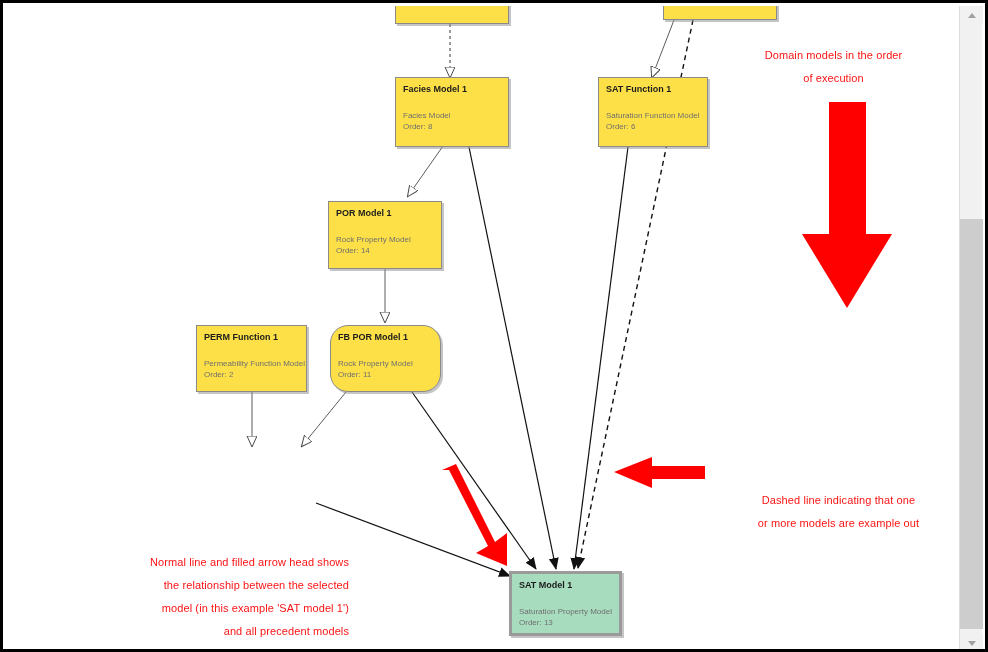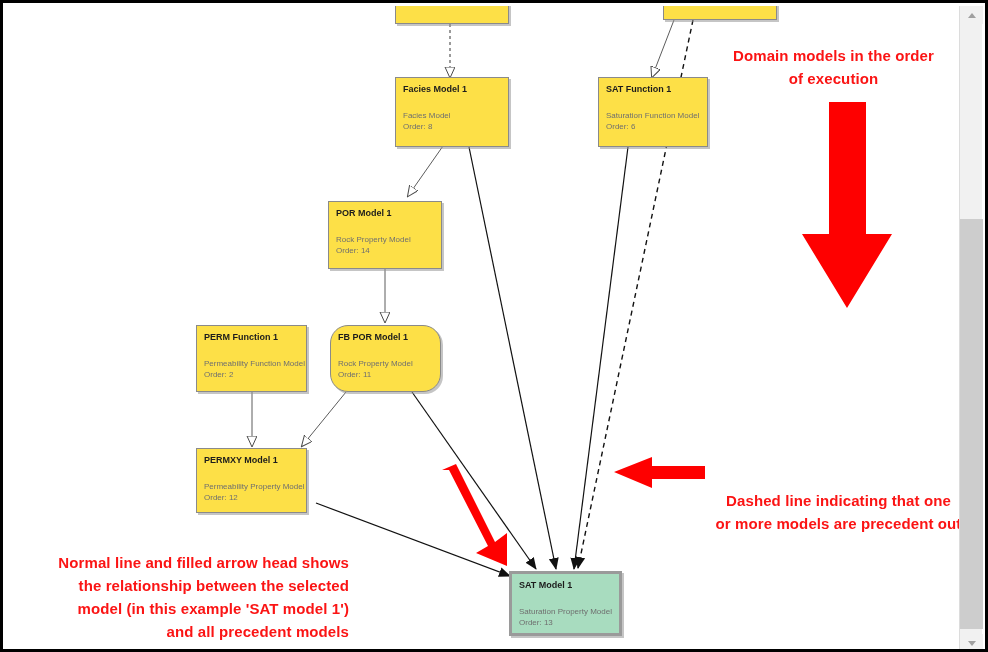--- a/index.html
+++ b/index.html
@@ -72,26 +72,25 @@
     padding-top: 0;
   }
   .node.clipped .node-title {
     font-size: 9px;
     overflow: hidden;
   }
   
   .annotation {
     position: absolute;
     color: #fb1414;
-    font-size: 15px;
+    font-size: 11px;
     line-height: 23px;
     text-align: center;
     white-space: pre-line;
     letter-spacing: 0.1px;
-    font-weight: bold;
   }
   
   #scrollbar {
     position: absolute;
     right: 3px;
     top: 3px;
     width: 23px;
     height: 646px;
     background: #f1f1f1;
     border-left: 1px solid #dcdcdc;
@@ -206,37 +205,32 @@
       <div class="node-sub">Permeability Function Model</div>
       <div class="node-order">Order: 2</div>
     </div>
 
     <div class="node" style="left:324px; top:319px; width:111px; height:67px;border-radius:18px;">
       <div class="node-title">FB POR Model 1</div>
       <div class="node-sub">Rock Property Model</div>
       <div class="node-order">Order: 11</div>
     </div>
 
-    <div class="node" style="left:190px; top:442px; width:111px; height:65px;">
-      <div class="node-title">PERMXY Model 1</div>
-      <div class="node-sub">Permeability Property Model</div>
-      <div class="node-order">Order: 12</div>
-    </div>
 
     <div class="node selected" style="left:503px; top:565px; width:113px; height:65px;">
       <div class="node-title">SAT Model 1</div>
       <div class="node-sub">Saturation Property Model</div>
       <div class="node-order">Order: 13</div>
     </div>
 
     <div class="annotation" style="left:700px; top:38px; width:255px;">Domain models in the order
 of execution</div>
 
     <div class="annotation" style="left:690px; top:483px; width:285px;">Dashed line indicating that one
-or more models are precedent out</div>
+or more models are example out</div>
 
     <div class="annotation" style="left:8px; top:545px; width:335px;text-align:right;">Normal line and filled arrow head shows
 the relationship between the selected
 model (in this example 'SAT model 1')
 and all precedent models</div>
 
   </div>
 
   <div id="scrollbar">
     <div class="sb-btn up">

